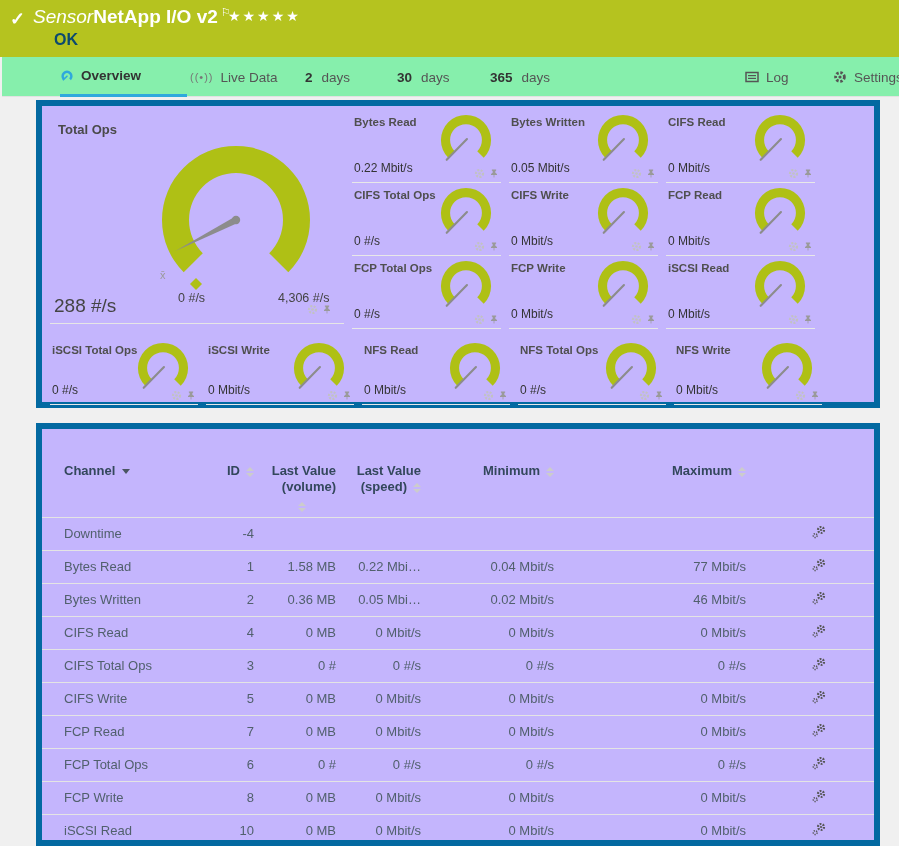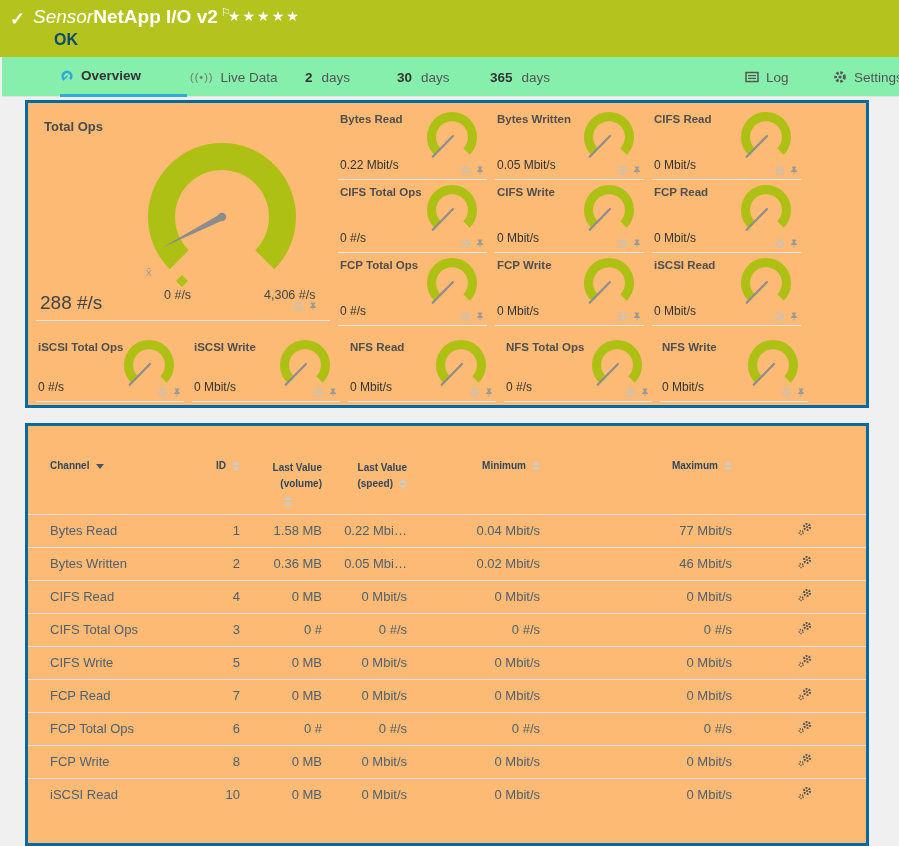--- a/index.html
+++ b/index.html
@@ -20,21 +20,21 @@
   
   .tabbar { position:absolute; top:57px; left:2px; right:0; height:40px; background:#86efac; border-bottom:1px solid #e2e2e2; }
   .tab { position:absolute; top:0; height:40px; display:flex; align-items:center; gap:7px; font-size:13.5px; color:#555; cursor:pointer; }
   .tab .num { font-weight:bold; color:#333; margin-right:2px; }
   .tab.active { color:#333; font-weight:bold; border-bottom:3px solid #2fa8dc; padding-right:46px; }
   .tab svg { display:block; }
   .ic-tab { color:#555; }
   .ic-ovw { color:#2fa8dc; }
   .live-glyph { font-size:11px; color:#777; letter-spacing:1px; }
   
-  .panel { position:absolute; left:25px; width:844px; background:#fdba74; border:3px solid #0369a1; }
+  .panel { position:absolute; left:36px; width:844px; background:#c4b5fd; border:6px solid #0369a1; }
   .panel.gauges { top:100px; height:308px; }
   .panel.tablep { top:423px; height:423px; overflow:hidden; }
   
   .bigcell { position:absolute; left:8px; top:8px; width:294px; height:210px; border-bottom:1px solid #e6e6e6; }
   .big-title { position:absolute; left:8px; top:8px; font-size:13px; font-weight:bold; color:#4a4a4a; }
   .bigsvg { position:absolute; left:86px; top:24px; width:200px; height:165px; }
   .scale-min { position:absolute; left:128px; top:177px; font-size:12.5px; color:#444; }
   .scale-max { position:absolute; left:228px; top:177px; font-size:12.5px; color:#444; }
   .big-value { position:absolute; left:4px; bottom:6px; font-size:19px; color:#444; }
   
@@ -44,21 +44,21 @@
   .ct { position:absolute; left:2px; top:6px; font-size:11.5px; font-weight:bold; color:#4f4f4f; white-space:nowrap; }
   .cg { position:absolute; right:6px; top:4px; width:58px; height:54px; }
   .cv { position:absolute; left:2px; bottom:7px; font-size:12px; color:#333; }
   .ci { position:absolute; right:2px; bottom:3px; display:flex; gap:4px; align-items:center; }
   .bigcell .ci { right:12px; bottom:8px; }
   .ic-gear { color:#c2c2c2; width:11px; height:11px; }
   .ic-pin  { color:#9a9a9a; width:10px; height:11px; }
   
   table.tbl { width:100%; border-collapse:collapse; table-layout:fixed; margin-top:20px; }
   col.c1{width:162px} col.c2{width:50px} col.c3{width:82px} col.c4{width:85px} col.c5{width:133px} col.c6{width:192px} col.c7{width:140px}
-  .tbl th { vertical-align:top; padding-top:14px; height:68px; font-size:10px; color:#33475c; font-weight:bold; text-align:right; }
+  .tbl th { vertical-align:top; padding-top:14px; height:68px; font-size:13px; color:#33475c; font-weight:bold; text-align:right; }
   .tbl th.h-ch { text-align:left; padding-left:22px; }
   .tbl td { height:33px; font-size:13px; color:#51606d; border-top:1px solid #e4e4e4; text-align:right; vertical-align:middle; }
   .tbl td.c-ch { text-align:left; padding-left:22px; }
   .tbl td.act { text-align:left; padding-left:66px; }
   .sort { display:inline-flex; flex-direction:column; gap:2px; margin-left:6px; vertical-align:middle; }
   .sort i { display:block; width:0; height:0; border-left:4px solid transparent; border-right:4px solid transparent; }
   .sort .up { border-bottom:4px solid #ccc; }
   .sort .dn { border-top:4px solid #ccc; }
   .sort-desc { display:inline-block; width:0; height:0; border-left:4px solid transparent; border-right:4px solid transparent; border-top:5px solid #4a5562; margin-left:7px; vertical-align:middle; }
   .th2 div { line-height:16px; }
@@ -413,20 +413,31 @@
             </span></th>
         <th><span>Maximum</span><span class="sort">
               <i class="up"></i>
               <i class="dn"></i>
             </span></th>
         <th></th>
       </tr>
     </thead>
     <tbody>
       <tr>
+          <td class="c-ch">Downtime</td>
+          <td>-4</td>
+          <td></td>
+          <td></td>
+          <td></td>
+          <td></td>
+          <td class="act"><svg class="ic-gears" viewBox="0 0 14 14">
+              <use href="#gears2"></use>
+            </svg></td>
+        </tr>
+      <tr>
           <td class="c-ch">Bytes Read</td>
           <td>1</td>
           <td>1.58 MB</td>
           <td>0.22 Mbi…</td>
           <td>0.04 Mbit/s</td>
           <td>77 Mbit/s</td>
           <td class="act"><svg class="ic-gears" viewBox="0 0 14 14">
               <use href="#gears2"></use>
             </svg></td>
         </tr>

